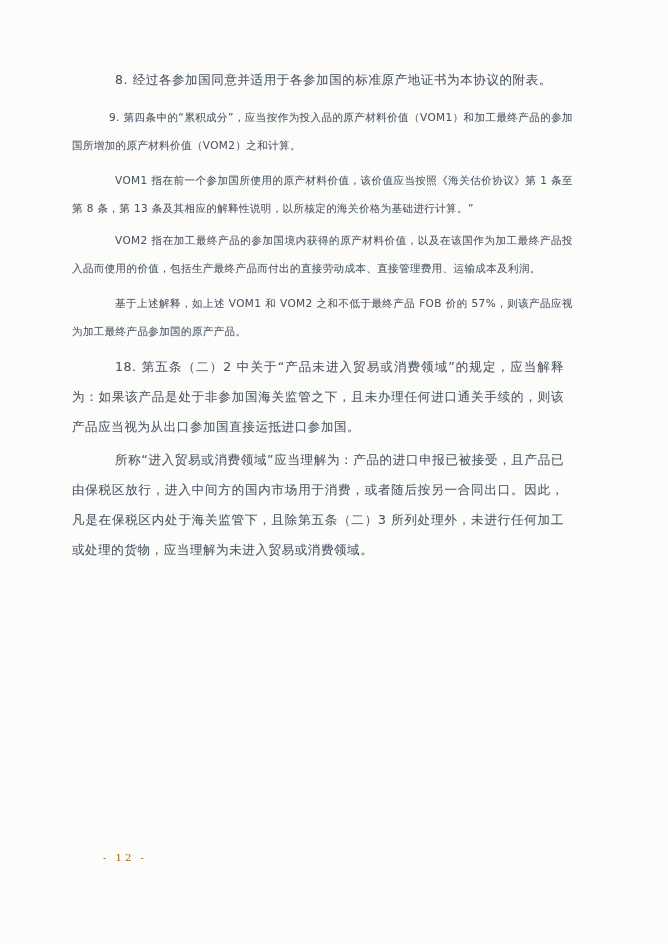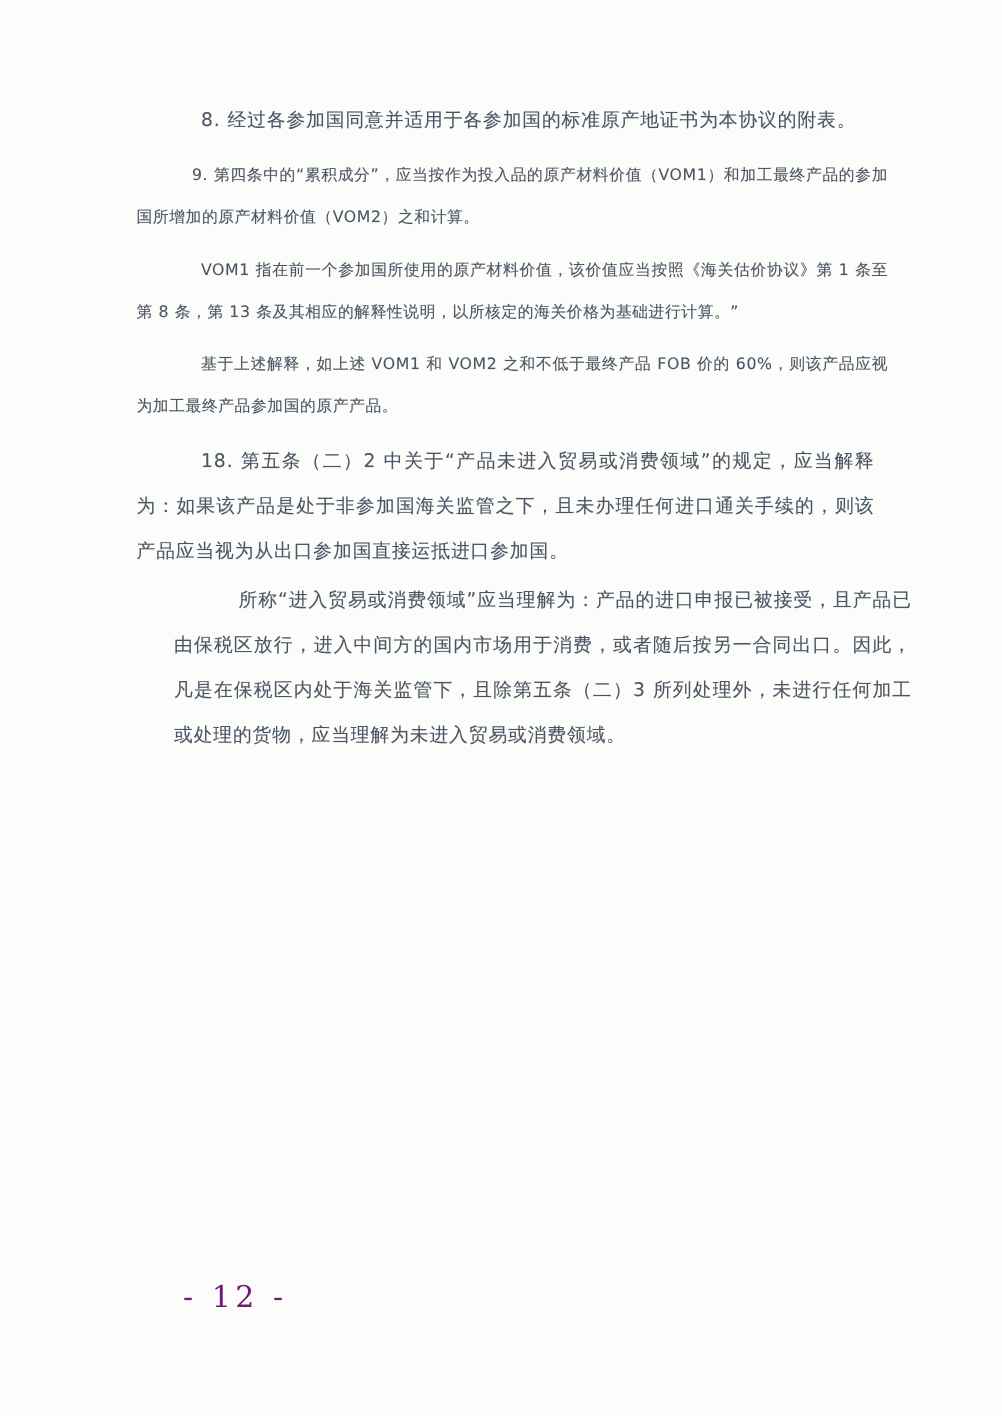--- a/index.html
+++ b/index.html
@@ -10,21 +10,21 @@
   .page {
     position: relative;
     width: 668px;
     height: 944px;
     background: #fcfcfb;
     font-family: "DejaVu Sans", "Liberation Sans", sans-serif;
     overflow: hidden;
   }
   .content {
     position: absolute;
-    left: 91px;
+    left: 72px;
     top: 65px;
   }
   .para {
     margin: 0;
     color: #4a5663;
     text-align: justify;
     -webkit-text-stroke: 0.2px rgba(74,86,99,0.35);
   }
   .size-s {
     font-size: 10.5px;
@@ -36,38 +36,38 @@
     font-size: 12.5px;
     line-height: 30px;
     width: 492px;
     letter-spacing: 0.6px;
   }
   .indent-lg { text-indent: 43px; }
   .indent-sm { text-indent: 37px; }
   .mt-8 { margin-top: 8px; }
   .mt-7 { margin-top: 7px; }
   .mt-4 { margin-top: 4px; }
-  .mt-3 { margin-top: 3px; margin-left: 25px; }
+  .mt-3 { margin-top: 3px; }
   .page-number {
     position: absolute;
     left: 103px;
     top: 852px;
     font-family: "DejaVu Serif", "Liberation Serif", serif;
-    font-size: 20px;
+    font-size: 10px;
     letter-spacing: 3px;
-    color: #701a75;
-    margin-left: 19px;
+    color: #a16207;
   }
 </style>
 </head>
 <body>
 
 <div class="page">
   <div class="content">
     <p class="para size-m indent-lg">8. 经过各参加国同意并适用于各参加国的标准原产地证书为本协议的附表。</p>
     <p class="para size-s indent-sm mt-8">9. 第四条中的“累积成分”，应当按作为投入品的原产材料价值（VOM1）和加工最终产品的参加国所增加的原产材料价值（VOM2）之和计算。</p>
     <p class="para size-s indent-lg mt-7">VOM1 指在前一个参加国所使用的原产材料价值，该价值应当按照《海关估价协议》第 1 条至第 8 条，第 13 条及其相应的解释性说明，以所核定的海关价格为基础进行计算。”</p>
-    <p class="para size-s indent-lg mt-7">基于上述解释，如上述 VOM1 和 VOM2 之和不低于最终产品 FOB 价的 60%，则该产品应视为加工最终产品参加国的原产产品。</p>
+    <p class="para size-s indent-lg mt-4">VOM2 指在加工最终产品的参加国境内获得的原产材料价值，以及在该国作为加工最终产品投入品而使用的价值，包括生产最终产品而付出的直接劳动成本、直接管理费用、运输成本及利润。</p>
+    <p class="para size-s indent-lg mt-7">基于上述解释，如上述 VOM1 和 VOM2 之和不低于最终产品 FOB 价的 57%，则该产品应视为加工最终产品参加国的原产产品。</p>
     <p class="para size-m indent-lg mt-7">18. 第五条（二）2 中关于“产品未进入贸易或消费领域”的规定，应当解释为：如果该产品是处于非参加国海关监管之下，且未办理任何进口通关手续的，则该产品应当视为从出口参加国直接运抵进口参加国。</p>
     <p class="para size-m indent-lg mt-3">所称“进入贸易或消费领域”应当理解为：产品的进口申报已被接受，且产品已由保税区放行，进入中间方的国内市场用于消费，或者随后按另一合同出口。因此，凡是在保税区内处于海关监管下，且除第五条（二）3 所列处理外，未进行任何加工或处理的货物，应当理解为未进入贸易或消费领域。</p>
   </div>
   <div class="page-number">- 12 -</div>
 </div>
 
 </body></html>

